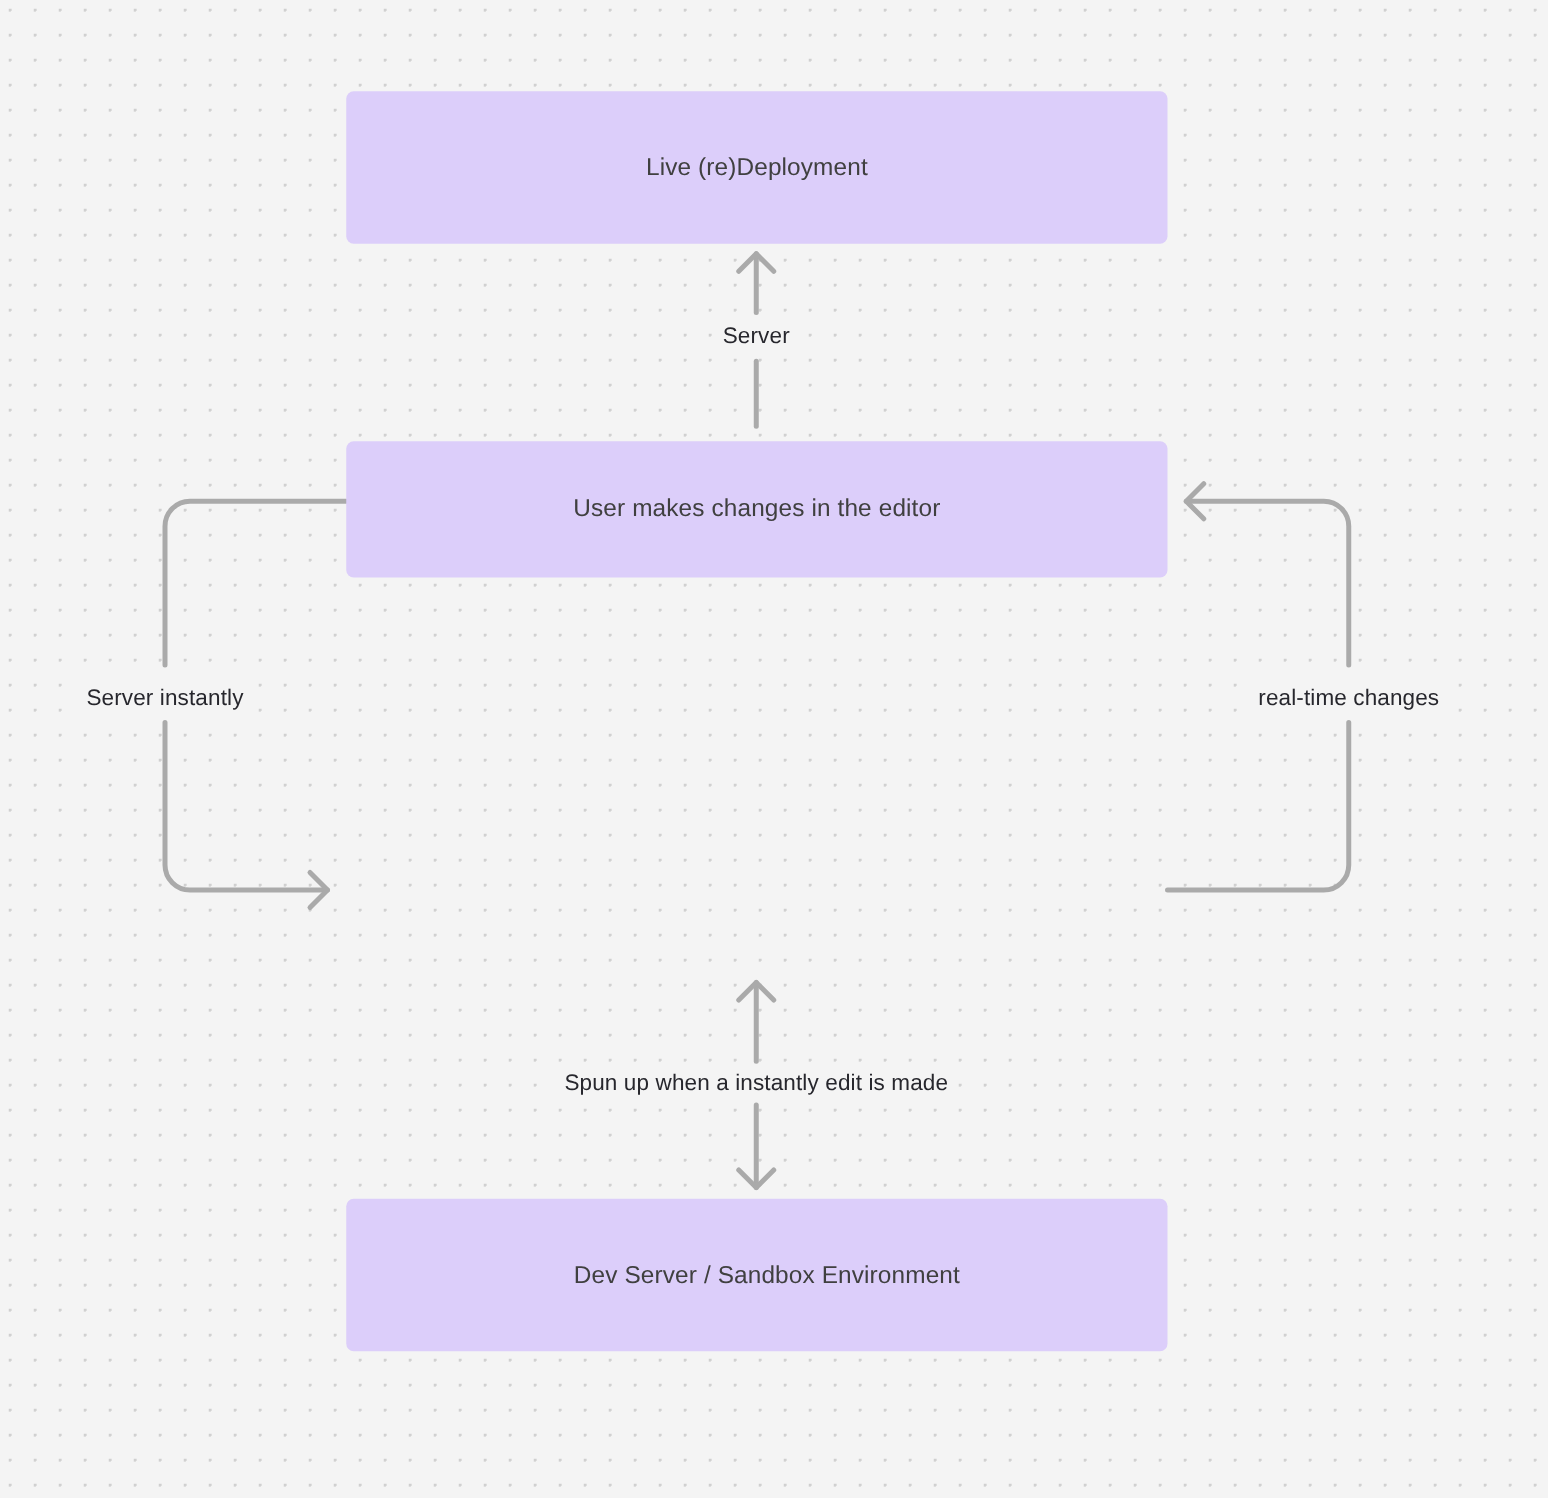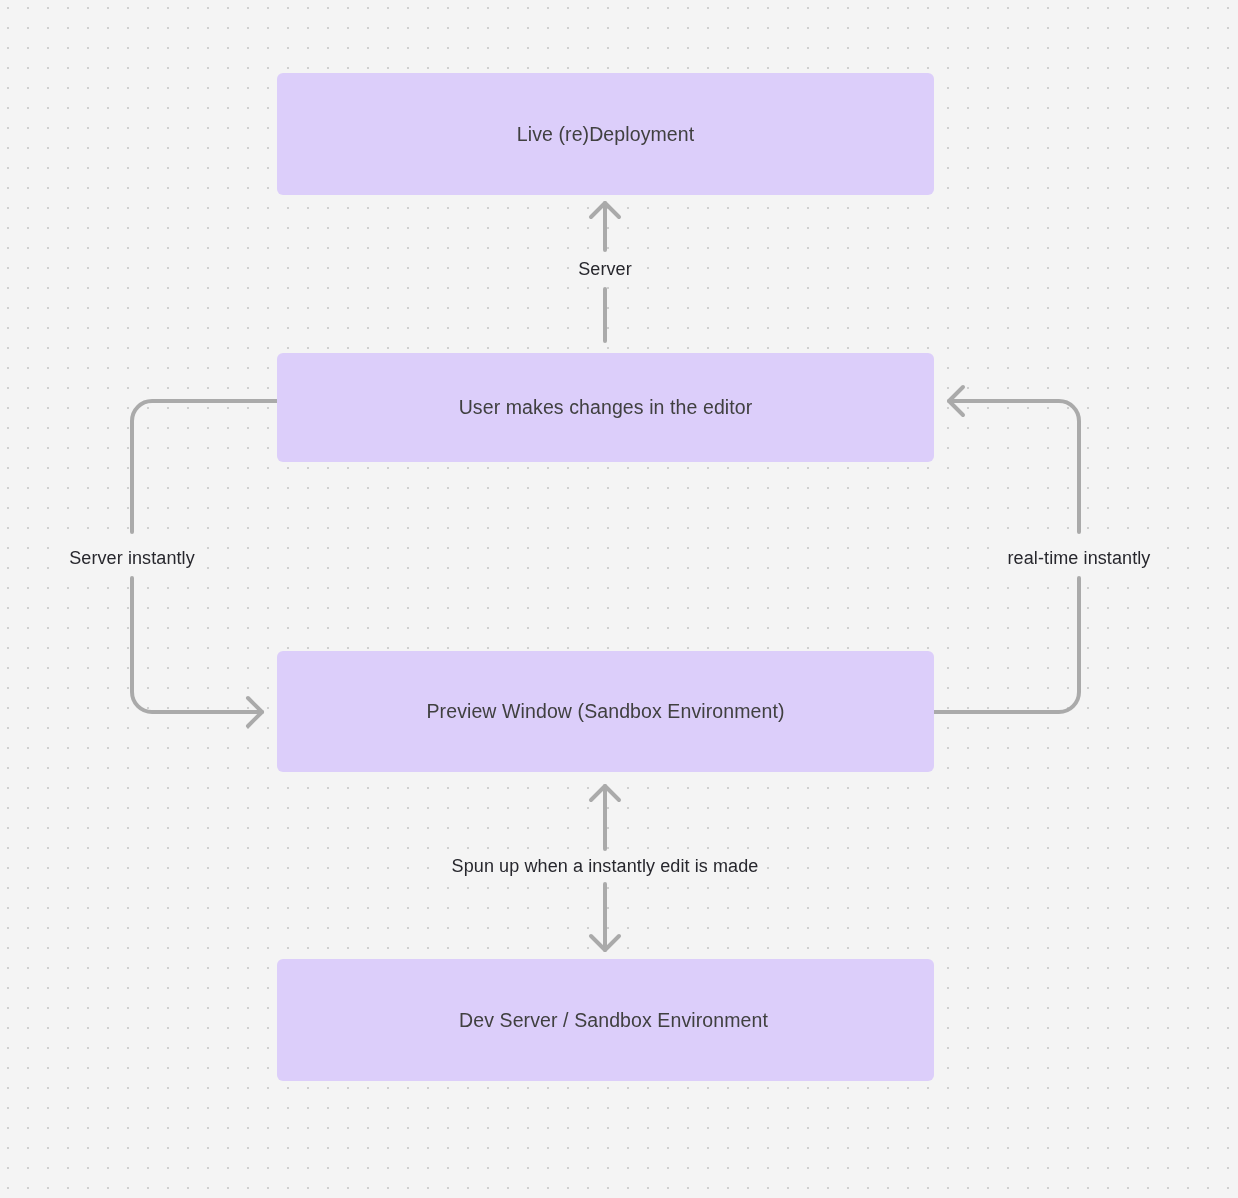--- a/index.html
+++ b/index.html
@@ -95,29 +95,26 @@
   </svg>
 
   <div class="node" style="left:277px; top:73px; width:657px; height:122px;">
     <span>Live (re)Deployment</span>
   </div>
 
   <div class="node" style="left:277px; top:341px; width:657px; height:109px;margin-top:12px;">
     <span>User makes changes in the editor</span>
   </div>
 
-  <div class="node" style="left:277px; top:651px; width:657px; height:121px;">
-    <span>Preview Window (Sandbox Environment)</span>
-  </div>
 
   <div class="node" style="left:277px; top:959px; width:657px; height:122px;padding-left:16px;">
     <span>Dev Server / Sandbox Environment</span>
   </div>
 
   <div class="edge-label" style="left:605px; top:269px;">Server</div>
 
   <div class="edge-label" style="left:132px; top:558px;">Server instantly</div>
 
-  <div class="edge-label" style="left:1079px; top:558px;">real-time instantly</div>
+  <div class="edge-label" style="left:1079px; top:558px;">real-time changes</div>
 
   <div class="edge-label" style="left:605px; top:866px;">Spun up when a instantly edit is made</div>
 
 </div>
 
 </body></html>

